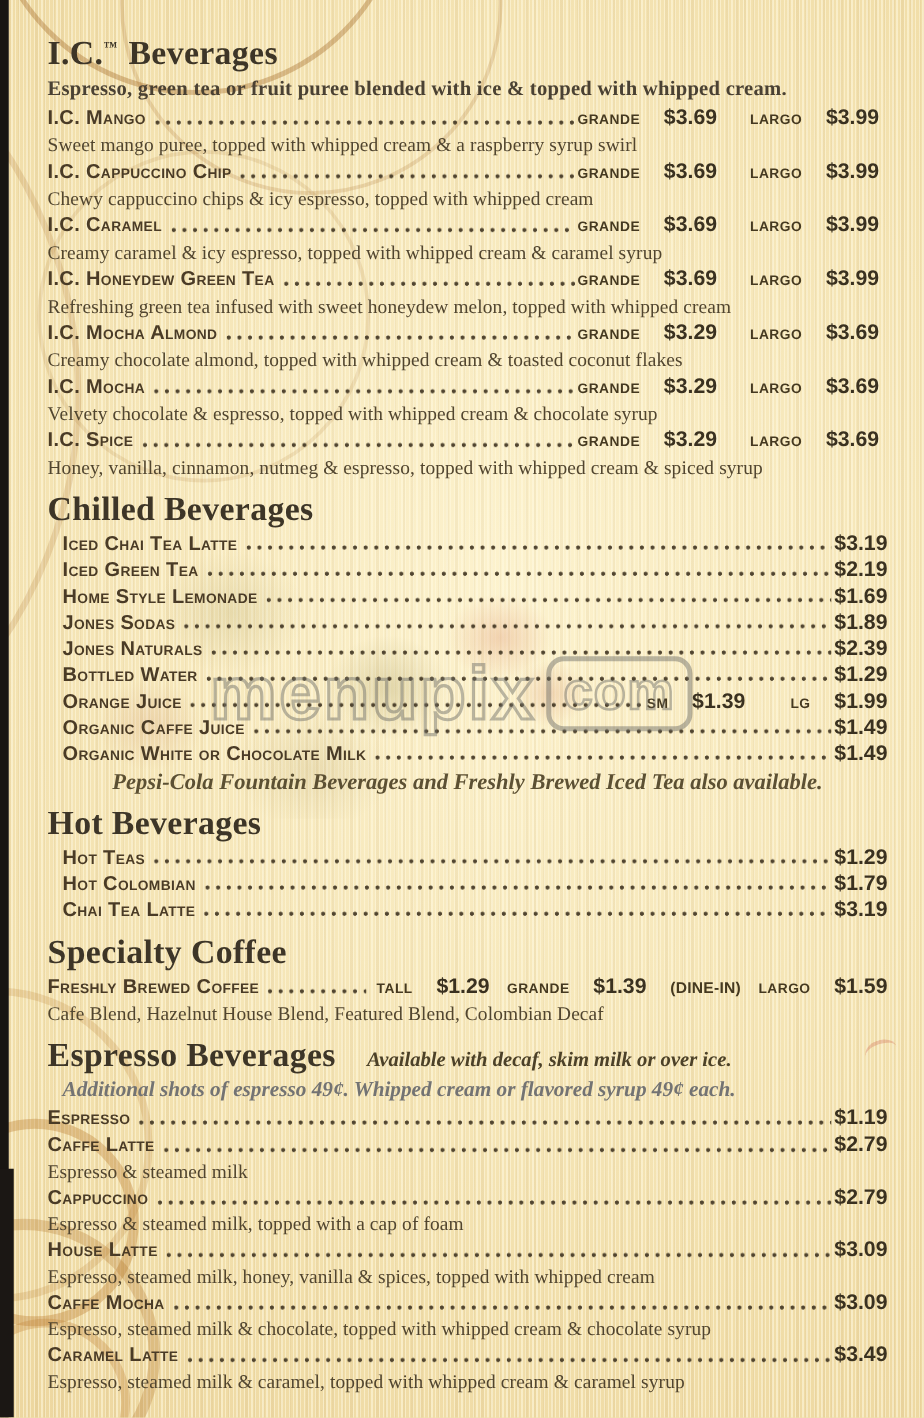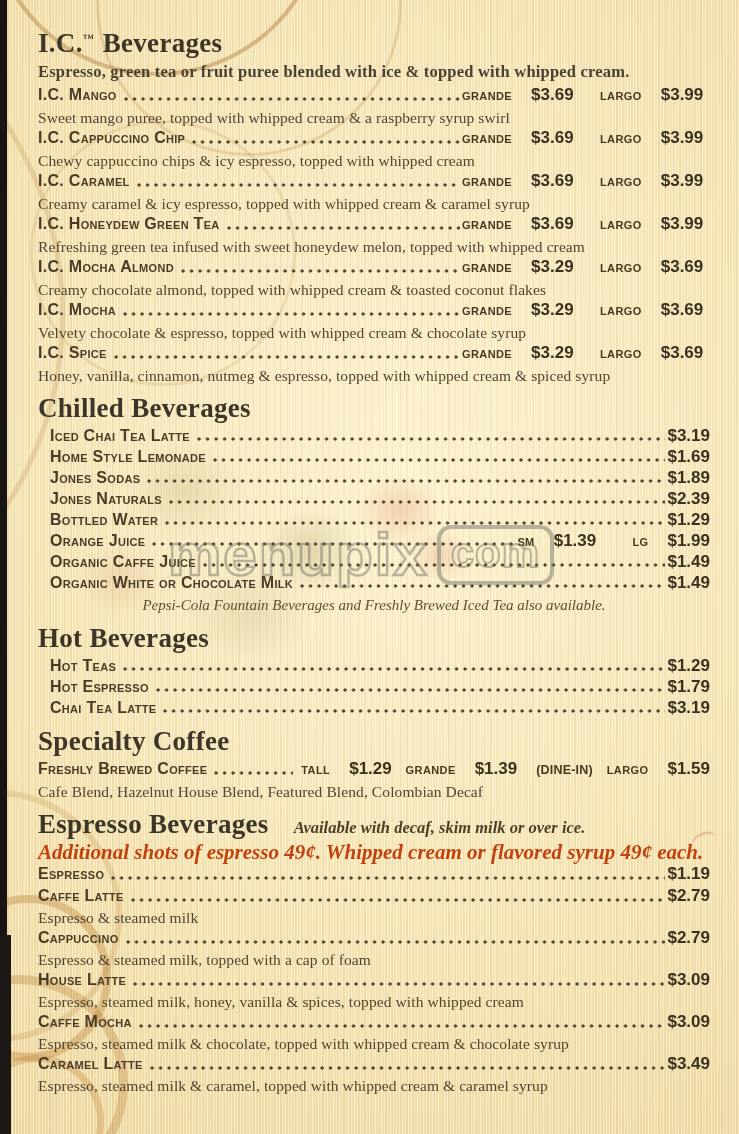--- a/index.html
+++ b/index.html
@@ -39,44 +39,44 @@
   .section:first-child{margin-top:0;}
   .sec-title{font-family:"Liberation Serif", serif;font-weight:700;font-size:27px;line-height:32px;
     color:#3d3527;letter-spacing:0.3px;margin:0 12px 2px 0;}
   .tm{font-size:11px;vertical-align:super;letter-spacing:0;}
   .trest{margin-left:9px;}
   .title-row{display:flex;align-items:baseline;}
   .title-note{font-family:"Liberation Serif", serif;font-style:italic;font-weight:700;font-size:16.5px;
     color:#4c4128;margin-left:13px;}
   .intro-bold{font-family:"Liberation Serif", serif;font-weight:700;font-size:16.5px;line-height:21px;
     color:#4a4133;margin:0 0 3px 0;letter-spacing:0.2px;}
-  .intro-italic{font-family:"Liberation Serif", serif;font-style:italic;font-weight:700;font-size:21px;line-height:20px;
-    color:#c2410c;margin:0 0 2px 0;}
+  .intro-italic{font-family:"Liberation Serif", serif;font-style:italic;font-weight:700;font-size:17px;line-height:20px;
+    color:#737373;margin:0 0 2px 12px;}
   .row{display:flex;align-items:baseline;height:22px;}
   .row.compact{height:21px;padding-left:12px;}
   .iname{font-weight:700;font-size:16px;font-variant:small-caps;letter-spacing:0.3px;color:#4a3b26;white-space:nowrap;}
   .dots{flex:1 1 auto;align-self:flex-end;height:9px;margin:0 2px 4px 6px;
     background-image:radial-gradient(circle at 3px 5px, rgba(72,60,40,0.95) 1.35px, rgba(72,60,40,0) 1.9px);
     background-size:8.5px 9px;background-repeat:repeat-x;}
   .dots.short{flex:0 0 80px;}
   .pamount{font-weight:700;font-size:17px;color:#3a3120;white-space:nowrap;}
   .plabel{font-weight:700;font-size:11px;letter-spacing:0.4px;color:#453920;white-space:nowrap;}
   .psuffix{font-weight:700;font-size:12.5px;letter-spacing:0.2px;color:#453920;white-space:nowrap;}
   .punit{display:flex;align-items:baseline;gap:19px;}
   .sized{display:flex;align-items:baseline;}
   .punit.g{flex:0 0 138px;}
   .punit.l{flex:0 0 110px;}
   .punit.sm{flex:0 0 115px;}
   .punit.lg{flex:0 0 75px;}
   .sized.spread{flex:1 1 auto;justify-content:space-between;margin-left:6px;}
   .desc{font-family:"Liberation Serif", serif;font-size:15.5px;line-height:21px;color:#51452f;
     letter-spacing:0.1px;margin:0;white-space:nowrap;}
   .desc.tight{line-height:20px;}
-  .footnote{font-family:"Liberation Serif", serif;font-style:italic;font-size:15px;line-height:21px;
-    color:#5c5033;text-align:center;margin:1px 0 0 0;}
+  .footnote{font-family:"Liberation Serif", serif;font-style:italic;font-size:18px;line-height:21px;
+    color:#5c5033;text-align:center;margin:1px 0 0 0;font-weight:bold;}
 
   .watermark{position:absolute;left:168px;top:520px;z-index:3;display:flex;align-items:center;
     pointer-events:none;opacity:0.55;}
   .wm-text{font-weight:700;font-size:60px;letter-spacing:2px;color:transparent;
     -webkit-text-stroke:2.5px rgba(108,108,102,0.85);}
   .wm-badge{margin-left:8px;border:4px solid rgba(108,108,102,0.85);border-radius:14px;
     padding:0 10px 4px 10px;}
   .wm-tld{font-weight:700;font-size:42px;letter-spacing:1px;color:transparent;text-align:center;
     -webkit-text-stroke:2px rgba(108,108,102,0.85);}
 </style>
@@ -215,20 +215,25 @@
 
   <div class="section">
     <h2 class="sec-title">Chilled Beverages</h2>
 
     <div class="row compact">
       <span class="iname">Iced Chai Tea Latte</span>
       <span class="dots"></span>
       <span class="pamount">$3.19</span>
     </div>
     <div class="row compact">
+      <span class="iname">Iced Green Tea</span>
+      <span class="dots"></span>
+      <span class="pamount">$2.19</span>
+    </div>
+    <div class="row compact">
       <span class="iname">Home Style Lemonade</span>
       <span class="dots"></span>
       <span class="pamount">$1.69</span>
     </div>
     <div class="row compact">
       <span class="iname">Jones Sodas</span>
       <span class="dots"></span>
       <span class="pamount">$1.89</span>
     </div>
     <div class="row compact">
@@ -269,21 +274,21 @@
   </div>
 
   <div class="section">
     <h2 class="sec-title">Hot Beverages</h2>
     <div class="row compact">
       <span class="iname">Hot Teas</span>
       <span class="dots"></span>
       <span class="pamount">$1.29</span>
     </div>
     <div class="row compact">
-      <span class="iname">Hot Espresso</span>
+      <span class="iname">Hot Colombian</span>
       <span class="dots"></span>
       <span class="pamount">$1.79</span>
     </div>
     <div class="row compact">
       <span class="iname">Chai Tea Latte</span>
       <span class="dots"></span>
       <span class="pamount">$3.19</span>
     </div>
   </div>
 

